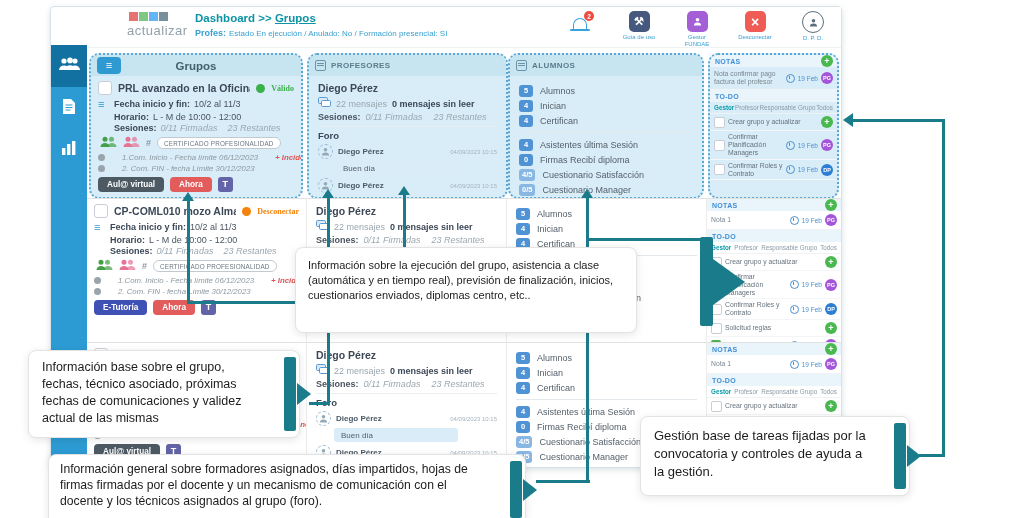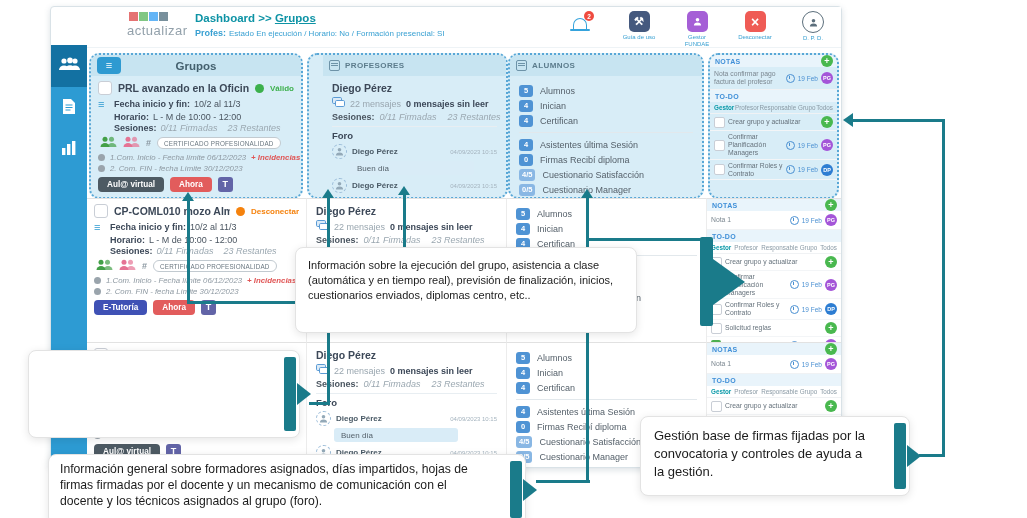--- a/index.html
+++ b/index.html
@@ -45,30 +45,30 @@
           text-align:center;font-weight:bold;flex:none;}
   .cell{position:absolute;background:#fff;box-sizing:border-box;border-top:1px solid #e2e2e2;overflow:hidden;}
   .cell.bl{border-left:1px solid #ececec;}
   .cellbody{position:relative;}
   
   .gcard{padding:5px 7px 0 7px;font-size:9px;color:#4a5560;}
   .trow{display:flex;align-items:center;gap:6px;margin-bottom:3px;}
   .cb{width:12px;height:12px;border:1.5px solid #c9ced6;border-radius:3px;background:#fff;flex:none;}
   .gtitle{font-size:10.5px;font-weight:600;color:#3c4858;flex:1;white-space:nowrap;overflow:hidden;}
   .sdot{width:9px;height:9px;border-radius:50%;flex:none;}
-  .slabel{font-size:8px;font-weight:bold;}
+  .slabel{font-size:8px;font-weight:bold;font-family:Liberation Serif, serif;}
   .grow{display:flex;align-items:center;gap:4px;margin:1.5px 0;white-space:nowrap;}
   .grow b{color:#3c4858;font-weight:bold;text-align:right;}
   .mini{color:#2e9ad1;font-weight:bold;font-size:11px;width:12px;flex:none;}
   .ind{margin-left:16px;}
   .gray-i{font-style:italic;color:#9aa7b0;}
   .icorow{display:flex;align-items:center;gap:6px;margin:3px 0 3px 2px;}
   .hash{color:#8a97a0;font-size:9px;font-weight:bold;}
   .cert{font-size:6.3px;color:#6a7780;border:1px solid #c2cad0;border-radius:7px;padding:1.5px 6px;letter-spacing:.2px;background:#fff;}
-  .comrow{display:flex;align-items:center;gap:5px;margin:1.5px 0;white-space:nowrap;}
+  .comrow{display:flex;align-items:center;gap:17px;margin:1.5px 0;white-space:nowrap;}
   .cdot{width:7px;height:7px;border-radius:50%;background:#9aa4ac;flex:none;}
   .comtx{font-size:7.8px;font-style:italic;color:#8d98a1;}
   .flag{font-size:7.8px;font-style:italic;color:#e05555;font-weight:bold;}
   .btnrow{display:flex;align-items:center;gap:6px;margin-top:4px;}
   .gbtn{color:#fff;font-size:8.2px;font-weight:bold;padding:3px 9px;border-radius:4px;border:none;}
   .teams{width:15px;height:15px;border-radius:3px;background:#6264a7;color:#fff;font-size:9px;font-weight:bold;
          display:flex;align-items:center;justify-content:center;}
   
   .pcell{padding:6px 9px;font-size:9px;color:#4a5560;}
   .pname{font-size:10.5px;font-weight:600;color:#3c4858;margin-bottom:3px;}
@@ -140,21 +140,21 @@
         <span class="lb" style="background:#e57373"></span>
           <span class="lb" style="background:#81c784"></span>
         <span class="lb" style="background:#64b5f6"></span>
           <span class="lb" style="background:#78909c"></span>
       </div>
       <div class="logotext">actualizar</div>
       <div class="crumb">
         <span>Dashboard &gt;&gt; </span><span class="cur">Grupos</span>
       </div>
       <div class="filters">
-        <b>Profes:</b><span>Estado En ejecución / Horario: No / Formación presencial: SI</span>
+        <b>Profes:</b><span>Estado En ejecución / Anulado: No / Formación presencial: SI</span>
       </div>
       <div class="hacts" id="hacts">
         <div class="hact">
           <div class="bellwrap">
             <div class="bell"></div>
             <div class="bbadge">2</div>
           </div>
         </div>
       <div class="hact">
             <div class="tile" style="background:#45597e">⚒</div>
@@ -267,21 +267,21 @@
                 <span class="comtx">2. Com. FIN - fecha Límite 30/12/2023</span>
               </div>
               <div class="btnrow">
                 <button class="gbtn" style="background:#4d5a63">Aul@ virtual</button>
                 <button class="gbtn" style="background:#e25c5c">Ahora</button>
                 <span class="teams">T</span>
               </div>
             </div>
           </div>
       </div>
-      <div class="hlwrap" style="left:220px;width:201px;padding-left:14px;">
+      <div class="hlwrap" style="left:220px;width:201px;">
         <div class="colhead">
           <span class="chicon"></span>
           <span class="ct">PROFESORES</span>
         </div>
         <div class="cellbody" id="p0">
             <div class="pcell">
               <div class="pname">Diego Pérez</div>
               <div class="prow">
                 <span><svg width="13" height="11" viewBox="0 0 13 11">
                     <rect x=".5" y=".5" width="9" height="6" rx="1.2" fill="#dcebf7" stroke="#5b9bd5"></rect>
@@ -776,33 +776,34 @@
   <div class="cline" style="left:327px;top:196px;width:3px;height:208px;"></div>
   <div class="carrow-up" style="left:322px;top:189px;"></div>
   <div class="cline" style="left:309px;top:402px;width:21px;height:3px;"></div>
 
   <div class="cline" style="left:919px;top:454px;width:26px;height:3px;"></div>
   <div class="cline" style="left:942px;top:119px;width:3px;height:338px;"></div>
   <div class="cline" style="left:852px;top:119px;width:93px;height:3px;"></div>
   <div class="carrow-left" style="left:843px;top:113px;"></div>
 
   <div class="callout" style="left:28px;top:350px;width:272px;height:88px;padding:8px 42px 8px 13px;">
+    <div class="cotext" style="font-size:12.5px;line-height:1.35;">Información base sobre el grupo, fechas, técnico asociado, próximas fechas de comunicaciones y validez actual de las mismas</div>
     <div class="cobar"></div>
     <div class="cotri"></div>
   </div>
 
   <div class="callout" style="left:295px;top:247px;width:342px;height:86px;padding:10px 12px;">
     <div class="cotext" style="font-size:11px;line-height:1.38;">Información sobre la ejecución del grupo, asistencia a clase (automática y en tiempo real), previsión de finalización, inicios, cuestionarios enviados, diplomas centro, etc..</div>
   </div>
 
   <div class="callout" style="left:48px;top:454px;width:478px;height:71px;padding:6px 40px 6px 11px;">
     <div class="cotext" style="font-size:12.2px;line-height:1.32;">Información general sobre formadores asignados, días impartidos, hojas de firmas firmadas por el docente y un mecanismo de comunicación con el docente y los técnicos asignados al grupo (foro).</div>
     <div class="cobar"></div>
     <div class="cotri"></div>
   </div>
 
   <div class="callout" style="left:640px;top:416px;width:270px;height:80px;padding:10px 40px 10px 13px;">
-    <div class="cotext" style="font-size:13px;line-height:1.4;">Gestión base de firmas fijadas por la convocatoria y controles de ayuda a la gestión.</div>
+    <div class="cotext" style="font-size:13px;line-height:1.4;">Gestión base de tareas fijadas por la convocatoria y controles de ayuda a la gestión.</div>
     <div class="cobar"></div>
     <div class="cotri"></div>
   </div>
 
 </div>
 
 </body></html>

